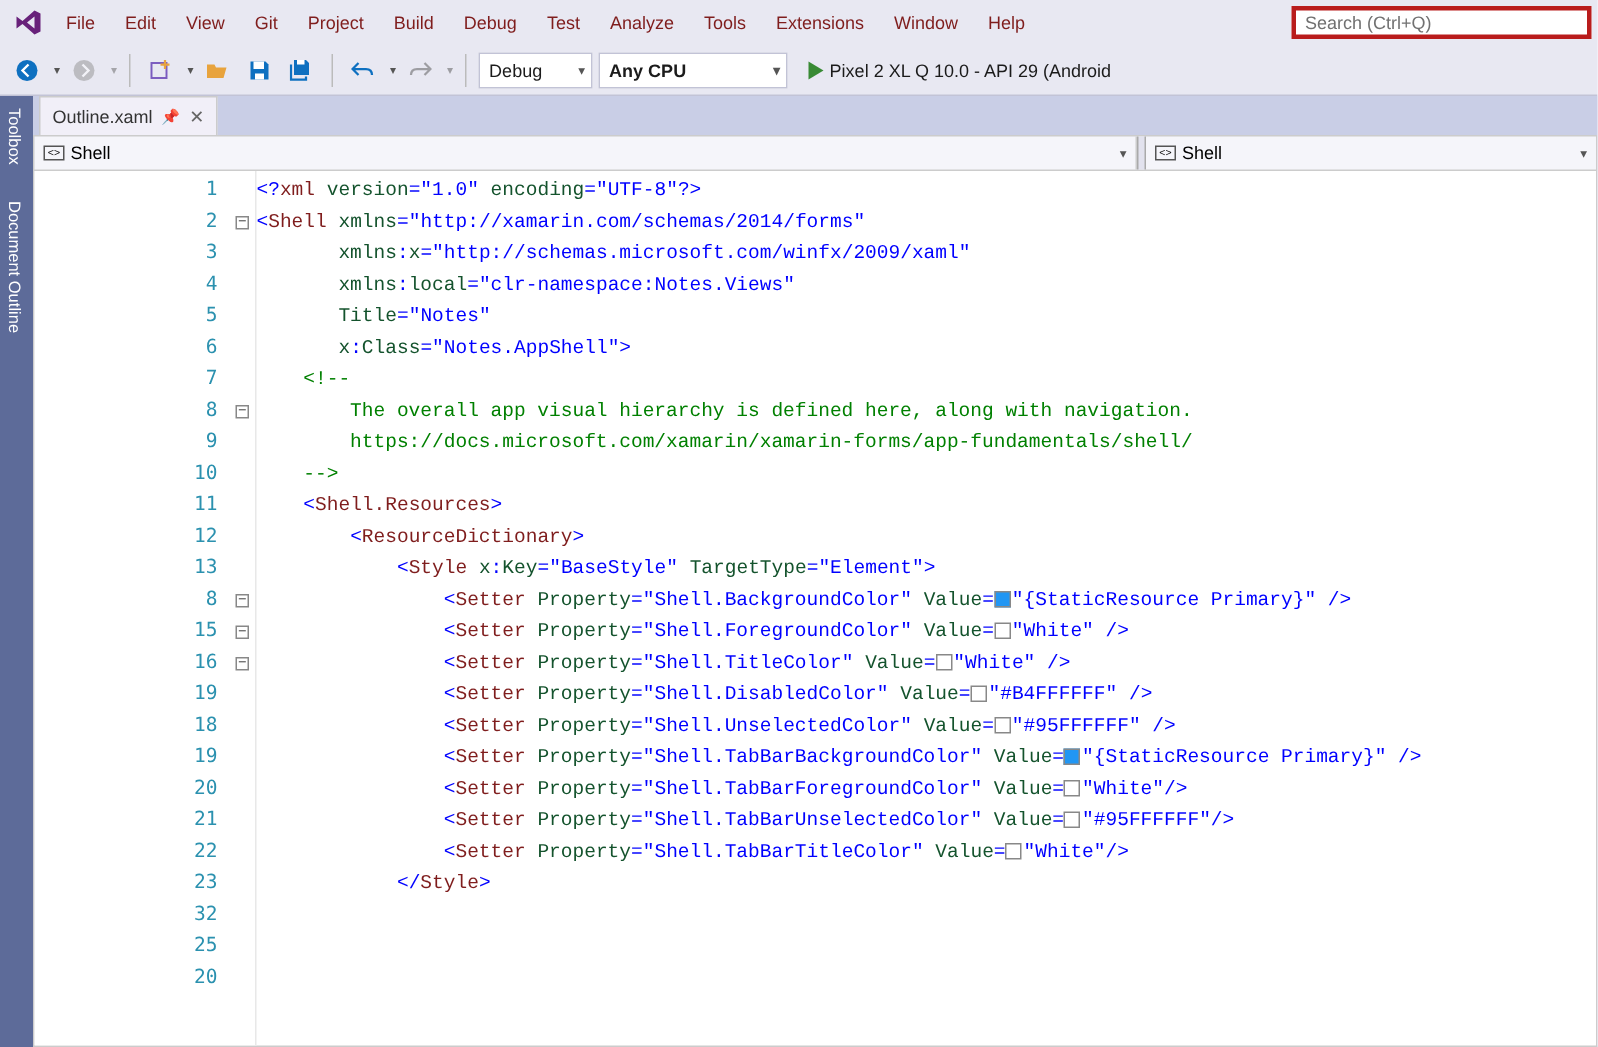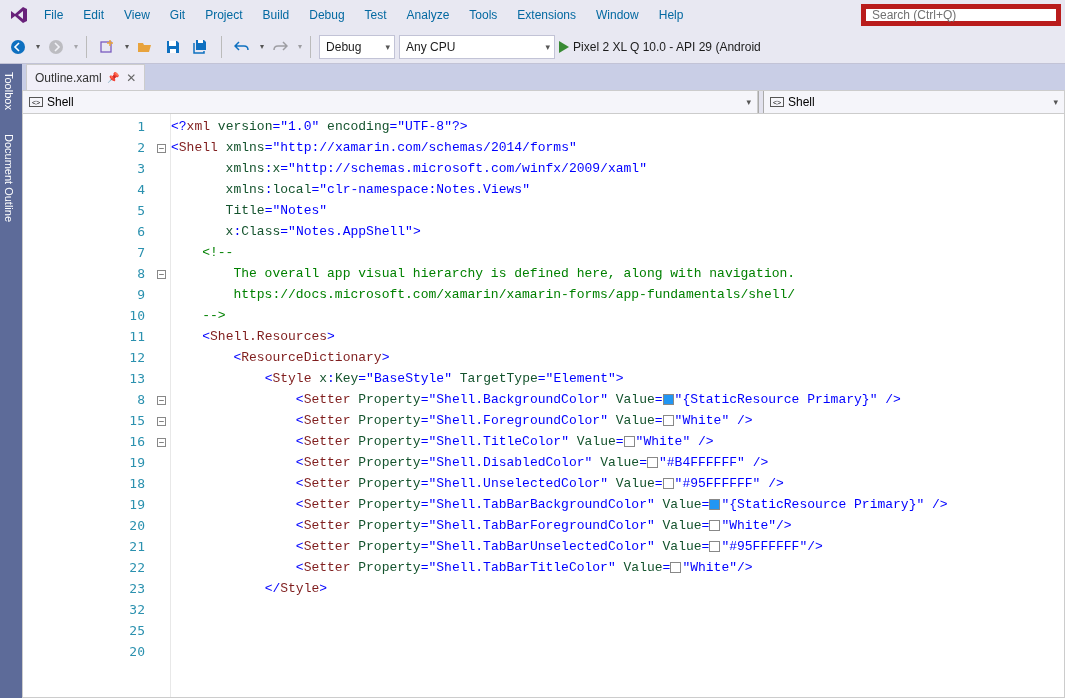--- a/index.html
+++ b/index.html
@@ -1,33 +1,33 @@
 <!DOCTYPE html>
 <html><head>
 <meta charset="utf-8">
 <style>
 * { margin: 0; padding: 0; box-sizing: border-box; }
 body { font-family: "Segoe UI", Tahoma, sans-serif; font-size: 12px; background: #e8e8f2; overflow: hidden; width: 1065px; height: 698px; }
 
 
 .menubar { display: flex; align-items: center; height: 30px; background: #e8e8f2; padding: 0 4px; }
 .vs-logo { width: 30px; height: 30px; display: flex; align-items: center; justify-content: center; }
-.menu-item { padding: 6px 10px; cursor: pointer; color: #0369a1; }
-.search-box { margin-left: auto; width: 200px; height: 22px; border: 5px solid #b91c1c; background: #fff; padding: 2px 6px; color: #717171; display: flex; align-items: center; }
+.menu-item { padding: 6px 10px; cursor: pointer; color: #7f1d1d; }
+.search-box { margin-left: auto; width: 200px; height: 22px; border: 3px solid #b91c1c; background: #fff; padding: 2px 6px; color: #717171; display: flex; align-items: center; }
 
 
 .toolbar { display: flex; align-items: center; height: 34px; background: #e8e8f2; padding: 0 6px; gap: 4px; border-bottom: 1px solid #c2c3d6; }
 .tb-btn { width: 24px; height: 24px; display: flex; align-items: center; justify-content: center; cursor: pointer; border-radius: 2px; }
 .tb-sep { width: 1px; height: 22px; background: #bbb; margin: 0 4px; }
 .tb-combo { height: 24px; border: 1px solid #c2c3d6; background: #fff; padding: 2px 18px 2px 6px; color: #1b1b1b; font-size: 12px; cursor: pointer; position: relative; display: flex; align-items: center; }
 .tb-combo.wide1 { width: 76px; }
-.tb-combo.wide2 { width: 156px; }
+.tb-combo.wide2 { width: 126px; font-weight: bold; }
 .tb-combo.wide3 { width: 248px; }
 .tb-combo::after { content:'▾'; position:absolute; right:4px; font-size:9px; color:#555; }
-.run-target { color: #1b1b1b; display: flex; align-items: center; gap: 4px;}
+.run-target { margin-left: 10px; color: #1b1b1b; display: flex; align-items: center; gap: 4px;}
 .play-icon { width:0; height:0; border-left: 10px solid #388a34; border-top: 6px solid transparent; border-bottom: 6px solid transparent; }
 
 .dd-arrow { font-size: 8px; color: #555; margin-left: 2px; }
 
 
 .work-area { display: flex; height: calc(698px - 64px); }
 .side-tabs { width: 22px; background: #5d6b99; display: flex; flex-direction: column; color: #fff; }
 .side-tab { writing-mode: vertical-lr; padding: 8px 3px; font-size: 11px; cursor: pointer; }
 .side-gap { height: 8px; }
 

